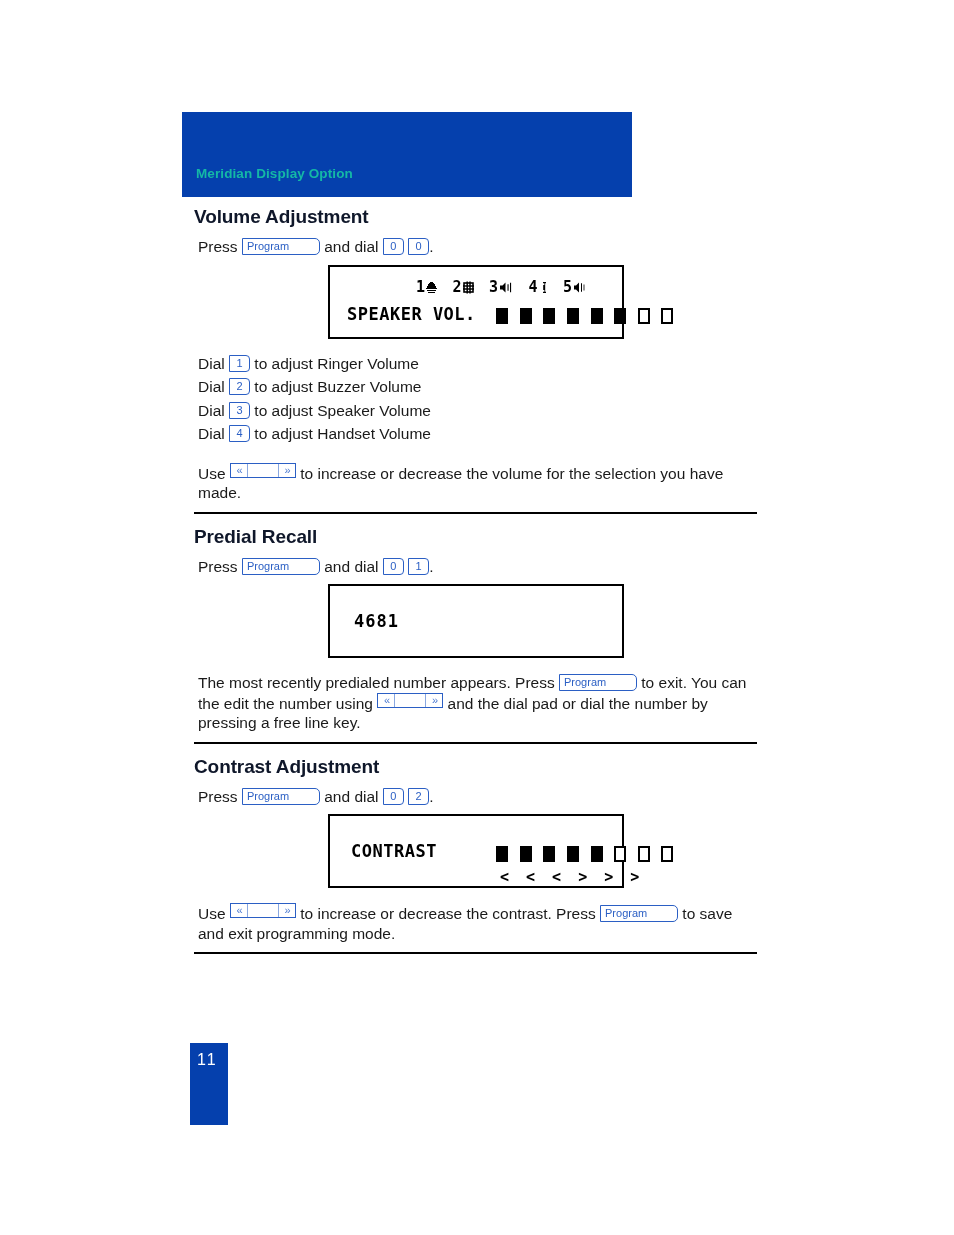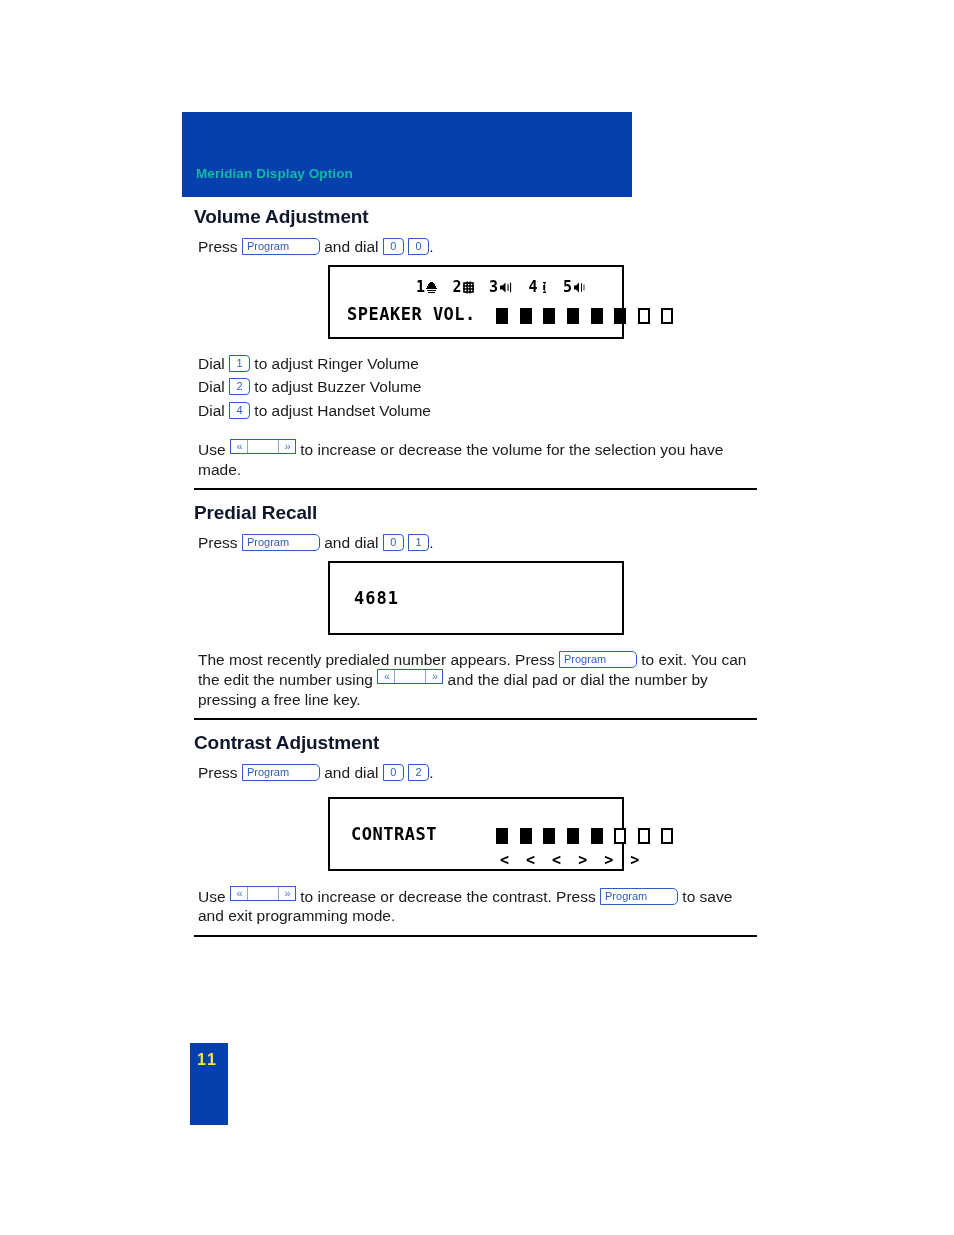--- a/index.html
+++ b/index.html
@@ -125,21 +125,21 @@
     width: 296px;
     height: 74px;
     padding-left: 28px;
   }
   .lcd-predial {
     margin: 8px 0 0 134px;
     width: 296px;
     height: 74px;
   }
   .lcd-contrast {
-    margin: 14px 0 0 134px;
+    margin: 8px 0 0 134px;
     width: 296px;
     height: 74px;
   }
 
   .lcd-row {
     position: absolute;
     white-space: nowrap;
     font-family: "DejaVu Sans Mono", monospace;
     color: #000000;
   }
@@ -222,23 +222,23 @@
     left: 190px;
     top: 1043px;
     width: 38px;
     height: 82px;
     background: #0540ad;
   }
   .page-tab .page-num {
     position: absolute;
     left: 7px;
     top: 8px;
-    color: #fde047;
+    color: #ffffff;
     font-size: 16px;
-    font-weight: bold;
+    font-weight: normal;
     letter-spacing: 2px;
   }
 
   
   .glyph {
     display: inline-block;
     vertical-align: -2px;
   }
 </style>
 </head>
@@ -321,20 +321,25 @@
       <span class="key key-digit">1</span>
       <span>to adjust Ringer Volume</span>
     </p>
     <p class="para">
       <span>Dial</span>
       <span class="key key-digit">2</span>
       <span>to adjust Buzzer Volume</span>
     </p>
     <p class="para">
       <span>Dial</span>
+      <span class="key key-digit">3</span>
+      <span>to adjust Speaker Volume</span>
+    </p>
+    <p class="para">
+      <span>Dial</span>
       <span class="key key-digit">4</span>
       <span>to adjust Handset Volume</span>
     </p>
 
     <div class="spacer-md"></div>
 
     <p class="para">
       <span>Use</span>
       <span class="rocker"><span class="rk-left">«</span><span class="rk-right">»</span></span>
       <span>to increase or decrease the volume for the selection you have made.</span>

